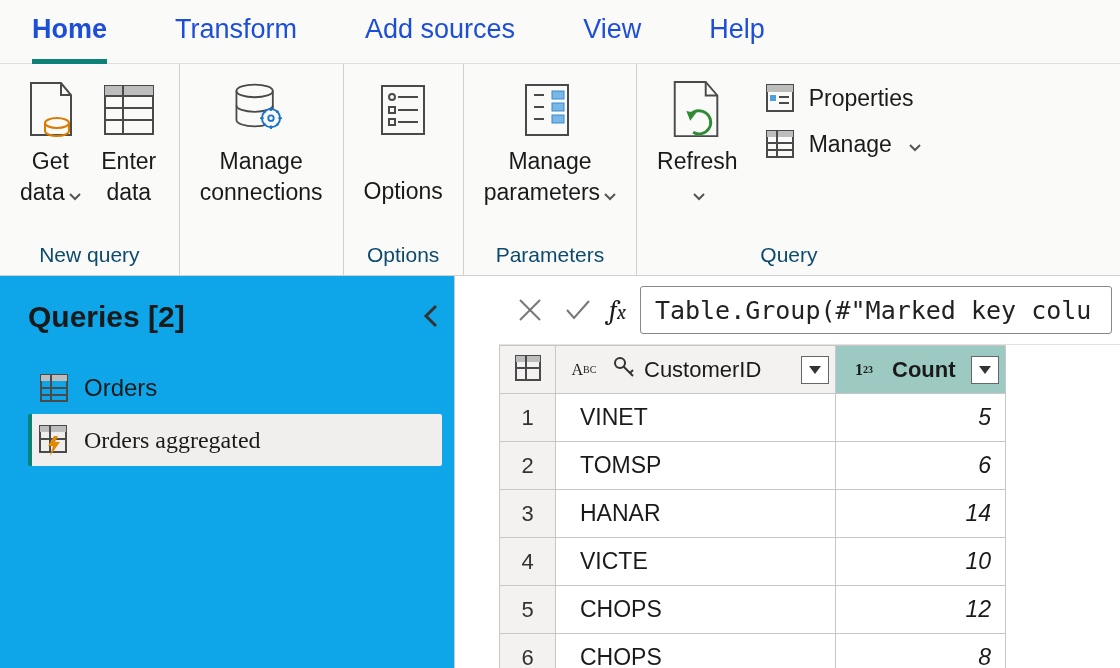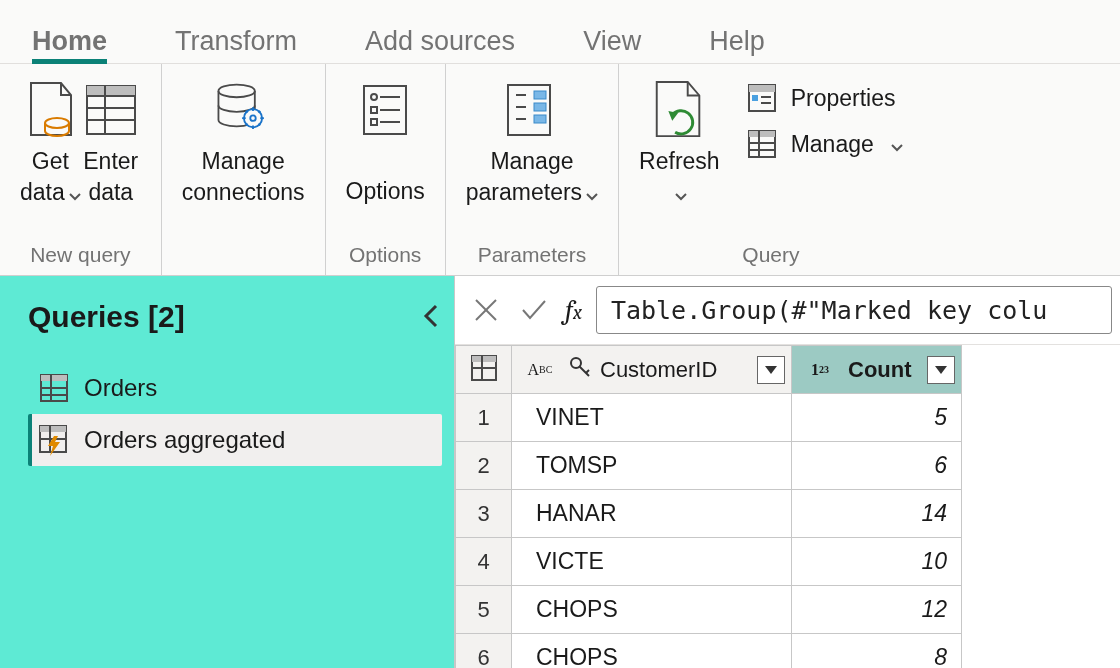--- a/index.html
+++ b/index.html
@@ -21,22 +21,22 @@
     align-items: flex-end;
     gap: 68px;
     padding: 12px 32px 0 32px;
     background: #fafaf9;
     border-bottom: 1px solid #e1dfdd;
     height: 64px;
   }
   .tab {
     font-size: 27px;
     font-weight: 400;
-    color: #737373;
-    padding-bottom: 6px;
+    color: #1d4ed8;
+    padding-bottom: 18px;
     cursor: pointer;
     position: relative;
   }
   .tab.active { font-weight: 700; }
   .tab.active::after {
     content: "";
     position: absolute;
     left: 0; right: 0; bottom: -1px;
     height: 5px;
     background: #0b8177;
@@ -51,21 +51,21 @@
     height: 212px;
   }
   .ribbon-group {
     display: flex;
     flex-direction: column;
     align-items: center;
     justify-content: space-between;
     padding: 10px 20px 8px 20px;
     border-right: 1px solid #d0d0d0;
   }
-  .ribbon-group .btnrow { display: flex; height: 155px; align-items: flex-start;}
+  .ribbon-group .btnrow { display: flex; gap: 18px; height: 155px; align-items: flex-start;}
   .ribbon-btn {
     display: flex;
     flex-direction: column;
     align-items: center;
     gap: 6px;
     cursor: pointer;
     padding-top: 6px;
   }
   .ribbon-btn .iconarea {
     width: 60px;
@@ -75,21 +75,21 @@
     justify-content: center;
   }
   .ribbon-btn .lbl {
     font-size: 23px;
     text-align: center;
     line-height: 1.35;
     white-space: pre;
   }
   .grp-cap {
     font-size: 21px;
-    color: #737373;
+    color: #0c4a6e;
     padding-top: 4px;
     text-align: center;
   }
   .mini-stack { display:flex; flex-direction:column; gap:14px; padding-top: 8px;}
   .mini-btn {
     display:flex; align-items:center; gap:13px; cursor:pointer;
     font-size: 23px;
   }
   .mini-btn .mi { width:32px; height:32px; display:flex; align-items:center; justify-content:center;}
   .chev-sm {
@@ -101,21 +101,21 @@
     display: flex;
     height: calc(668px - 64px - 212px);
     overflow: hidden;
   }
 
   
   .queries-pane {
     width: 455px;
     border-right: 1px solid #c8c8c8;
     padding: 24px 12px 8px 28px;
-    background: #5eead4;
+    background: #0ea5e9;
   }
   .queries-header {
     display: flex;
     align-items: center;
     justify-content: space-between;
     margin-bottom: 28px;
   }
   .queries-header h2 {
     font-size: 30px;
     font-weight: 700;
@@ -125,27 +125,29 @@
     padding: 10px 10px;
     font-size: 24px;
     cursor: pointer;
     border-radius: 2px;
   }
   .q-item .qi { width:32px; height:32px; display:flex; align-items:center; justify-content:center;}
   .q-item.selected {
     background: #f1efee;
     border-left: 4px solid #0b8177;
     padding-left: 6px;
+    font-family: Liberation Serif, serif;
   }
 
   
   .preview {
     flex: 1;
     display:flex; flex-direction:column;
     overflow: hidden;
+    margin-left: 44px;
   }
   .formula-row {
     display:flex; align-items:center;
     gap: 14px;
     padding: 10px 8px 10px 14px;
     border-bottom: 1px solid #e3e1df;
     background:#fff;
   }
   .fbtn { width:34px; height:34px; display:flex; align-items:center; justify-content:center; cursor:pointer;}
   .fx { font-size: 28px; font-style: italic; font-family: Cambria, Georgia, serif;}

